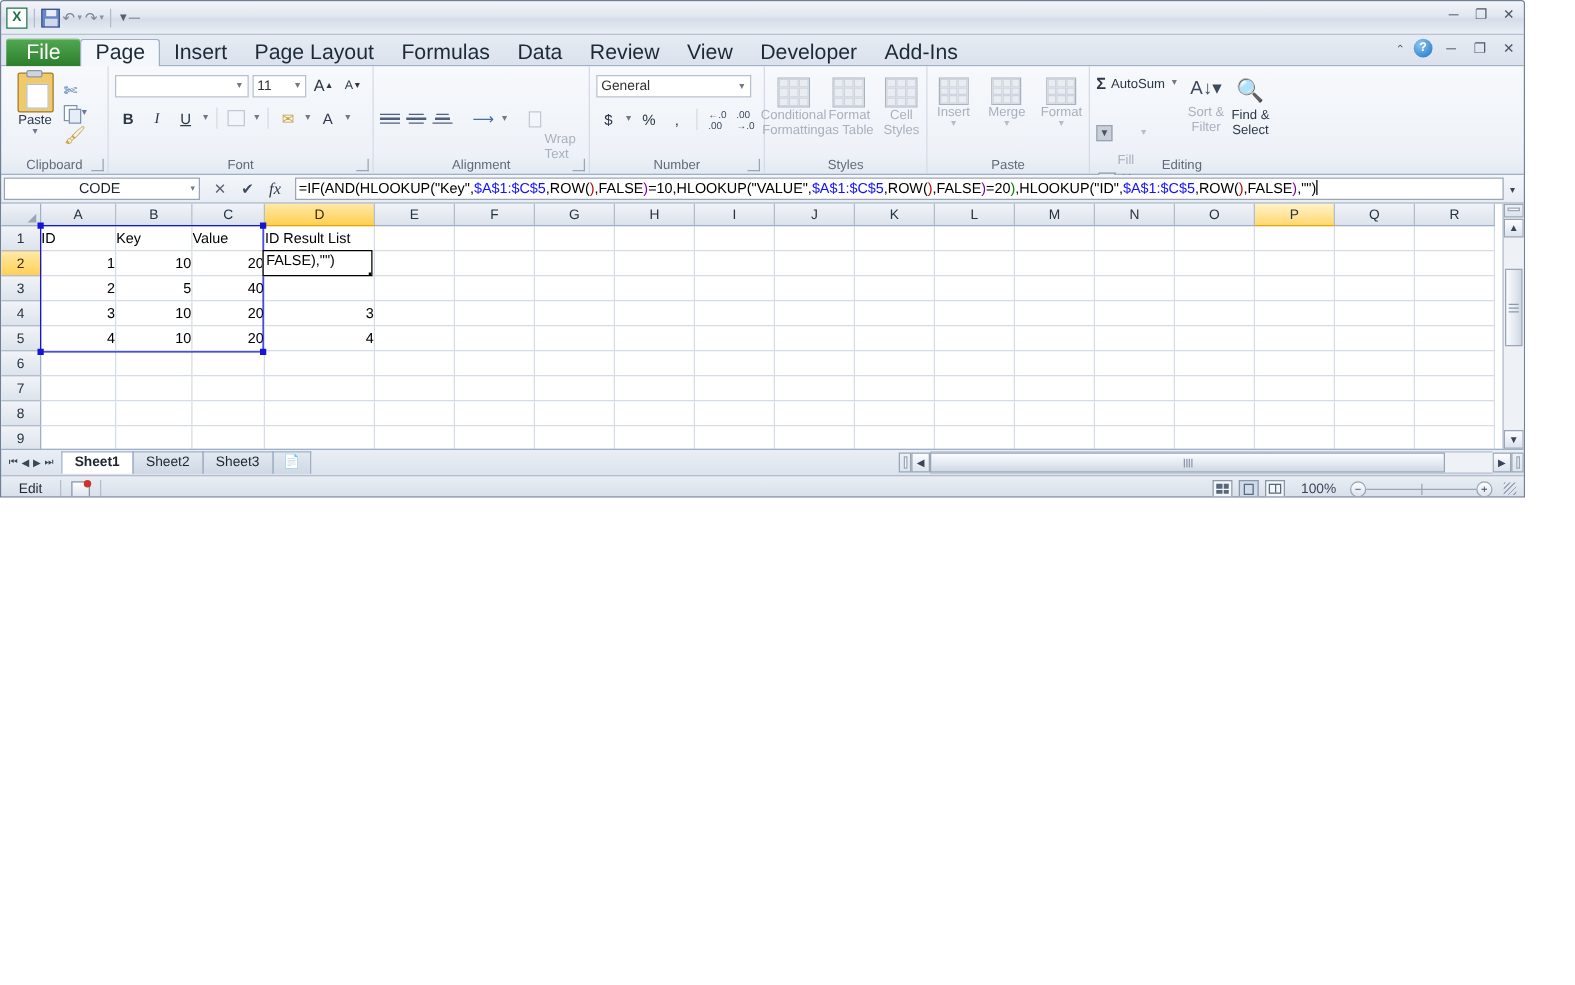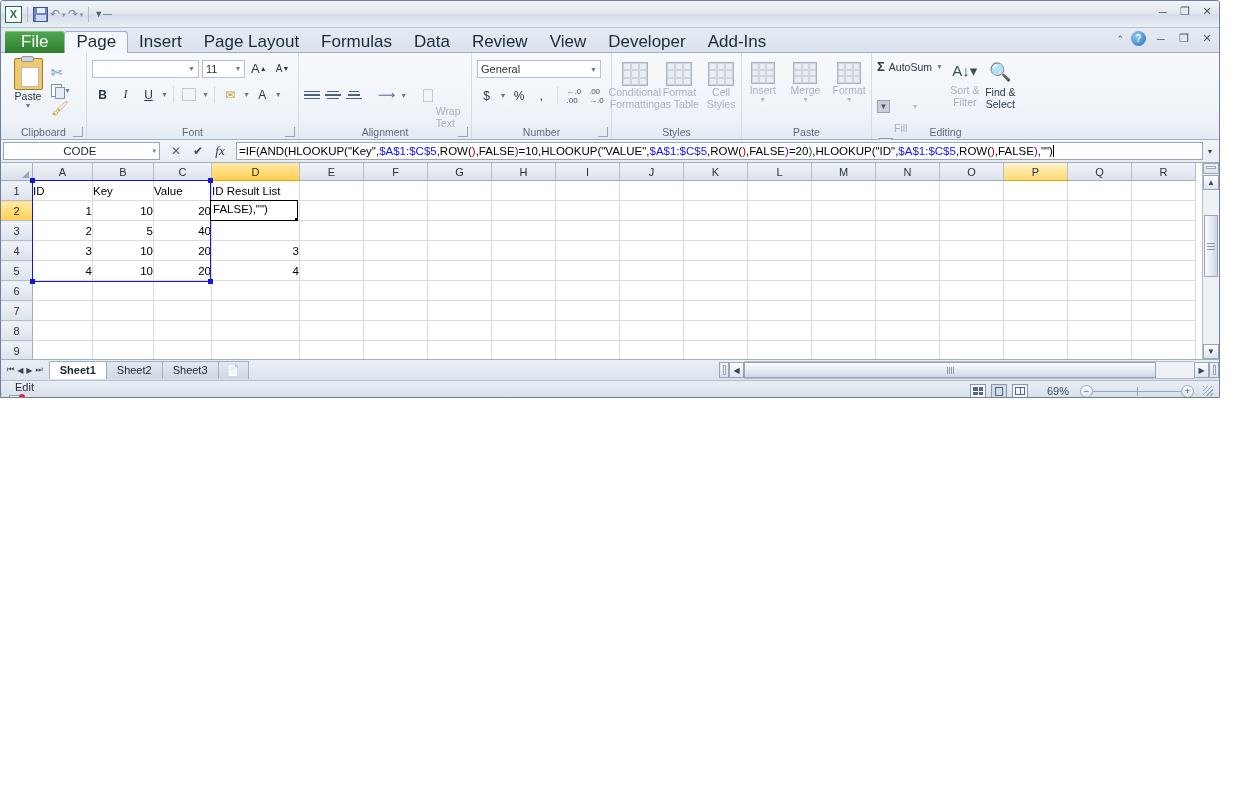--- a/index.html
+++ b/index.html
@@ -309,21 +309,21 @@
   .hsb-track { flex:1; height:16px; background:#eef1f6; border-top:1px solid #b3bdcb; border-bottom:1px solid #b3bdcb; position:relative; }
   .hsb-thumb { position:absolute;left:0;top:0;height:16px;width:412px;background:linear-gradient(to bottom,#fbfcfe,#e2e8f1 60%,#cfd7e3);border:1px solid #9aa6b5;box-sizing:border-box;display:flex;align-items:center;justify-content:center; }
   .hgrip{display:flex;gap:1px;}
   .hgrip i{display:block;width:1px;height:7px;background:#8d98a8;}
 
   
   .statusbar {
     position:relative; height:20px;
     background:linear-gradient(to bottom,#e9eef5,#d6dde8);
     border-top:1px solid #b3bdcb;
-    display:flex; align-items:flex-start;flex-direction:column;
+    display:flex; align-items:center;
   }
   .st-mode { font-size:11px; color:#1d2630; padding:0 14px; }
   .st-sep { width:1px;height:14px;background:#b3bdcb; }
   .st-rec {
     width:15px;height:13px;margin:0 8px;
     background:linear-gradient(to bottom,#fdfdfd,#dfe6f0);
     border:1px solid #8a97a8;box-sizing:border-box;position:relative;
   }
   .st-rec::after{content:"";position:absolute;right:-2px;top:-2px;width:6px;height:6px;border-radius:50%;background:#c33;}
   .st-right { position:absolute; right:6px; top:0; height:20px; display:flex; align-items:center; gap:5px; }
@@ -1006,21 +1006,21 @@
           </span>
       </div>
       <div class="viewbtn active">
         <span class="vb-page"></span>
       </div>
       <div class="viewbtn">
         <span class="vb-brk">
             <i></i>
           </span>
       </div>
-      <div class="zoomtxt">69%</div>
+      <div class="zoomtxt">100%</div>
       <div class="zoomslider">
         <div class="zbtn">−</div>
         <div class="ztrack">
             <i></i>
           </div>
         <div class="zbtn">+</div>
       </div>
       <div class="resize-grip" style="background:repeating-linear-gradient(135deg,#9aa6b5 0 1px,transparent 1px 3px);"></div>
     </div>
   </div>

